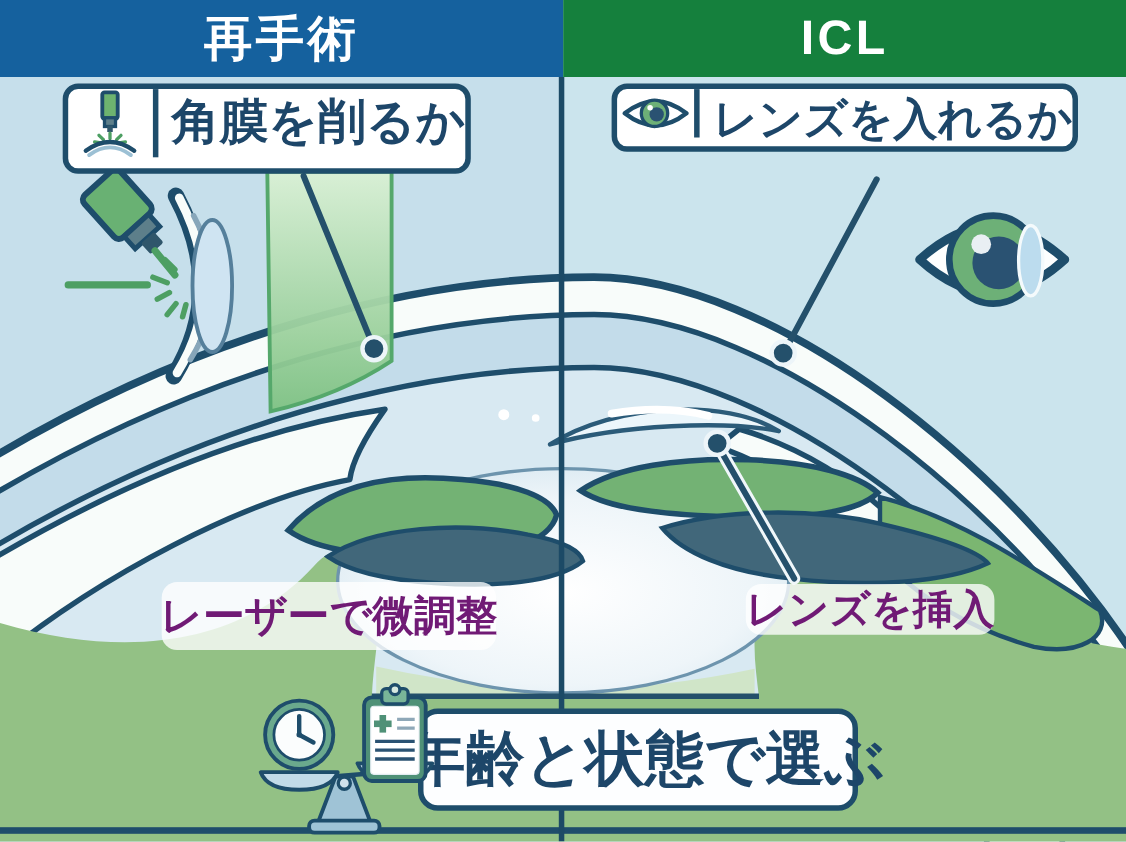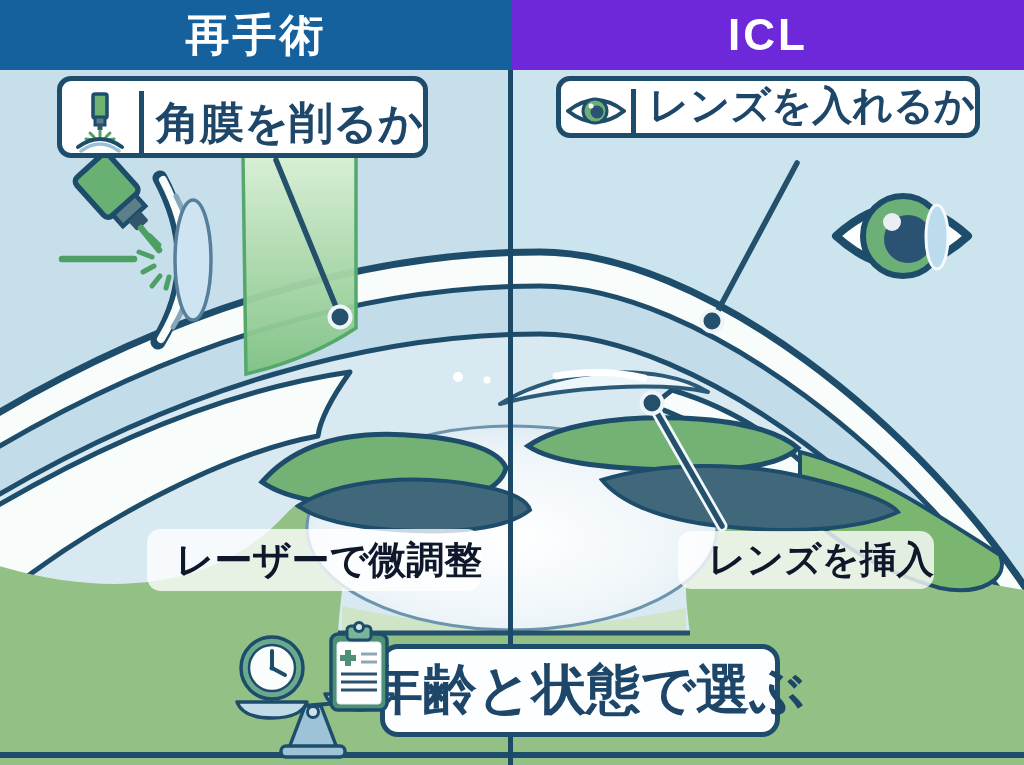--- a/index.html
+++ b/index.html
@@ -1,41 +1,41 @@
 <!DOCTYPE html>
 <html><head>
 <meta charset="utf-8">
 <style>
   html,body{margin:0;padding:0;background:#e8eef2;}
   #stage{position:relative;width:1024px;height:765px;overflow:hidden;
          font-family:"Liberation Sans","DejaVu Sans",sans-serif;}
   
   .hdr{position:absolute;top:0;height:70px;width:512px;display:flex;align-items:center;justify-content:center;z-index:5;}
   #hdr-left{left:0;background:#15619e;}
-  #hdr-right{left:512px;background:#6d28d9;}
+  #hdr-right{left:512px;background:#15803d;}
   .hdr span{color:#ffffff;font-weight:bold;font-size:44px;letter-spacing:3px;}
   
   #divider{position:absolute;left:508px;top:70px;width:5px;height:695px;background:#1c4a66;z-index:2;}
   
   #illo{position:absolute;left:0;top:0;width:1024px;height:765px;z-index:1;}
   
-  .qbox{position:absolute;display:flex;align-items:flex-end;background:#ffffff;
+  .qbox{position:absolute;display:flex;align-items:flex-start;background:#ffffff;
         border:5px solid #1e4d6b;border-radius:14px;z-index:3;box-sizing:border-box;gap:12px;}
   #qbox-left{left:57px;top:76px;width:371px;height:82px;}
   #qbox-right{left:556px;top:76px;width:424px;height:62px;}
   .qicon{width:84px;border-right:5px solid #1e4d6b;display:flex;align-items:center;justify-content:center;}
   .qtext{flex:1;display:flex;align-items:center;justify-content:center;
          color:#1d4669;font-weight:bold;white-space:nowrap;}
   #qbox-left .qtext{font-size:44px;}
   #qbox-right .qtext{font-size:40px;}
   
   .note{position:absolute;background:rgba(255,255,255,0.78);border-radius:14px;z-index:3;
-        display:flex;align-items:center;justify-content:center;color:#0f172a;font-weight:bold;white-space:nowrap;padding-left:30px;}
+        display:flex;align-items:center;justify-content:center;color:#701a75;font-weight:bold;white-space:nowrap;}
   #note-left{left:147px;top:529px;width:304px;height:62px;font-size:38px;}
-  #note-right{left:678px;top:531px;width:226px;height:58px;font-size:37px;}
+  #note-right{left:678px;top:531px;width:226px;height:46px;font-size:37px;}
   
   #footer-box{position:absolute;left:380px;top:644px;width:400px;height:93px;background:#fdfeff;
         border:5px solid #1e4d6b;border-radius:18px;z-index:3;box-sizing:border-box;
         display:flex;align-items:center;justify-content:center;color:#1d4669;font-weight:bold;
         font-size:54px;white-space:nowrap;padding-left:14px;}
   #scale-icons{position:absolute;left:225px;top:618px;width:175px;height:142px;z-index:4;}
 </style>
 </head>
 <body>
 

